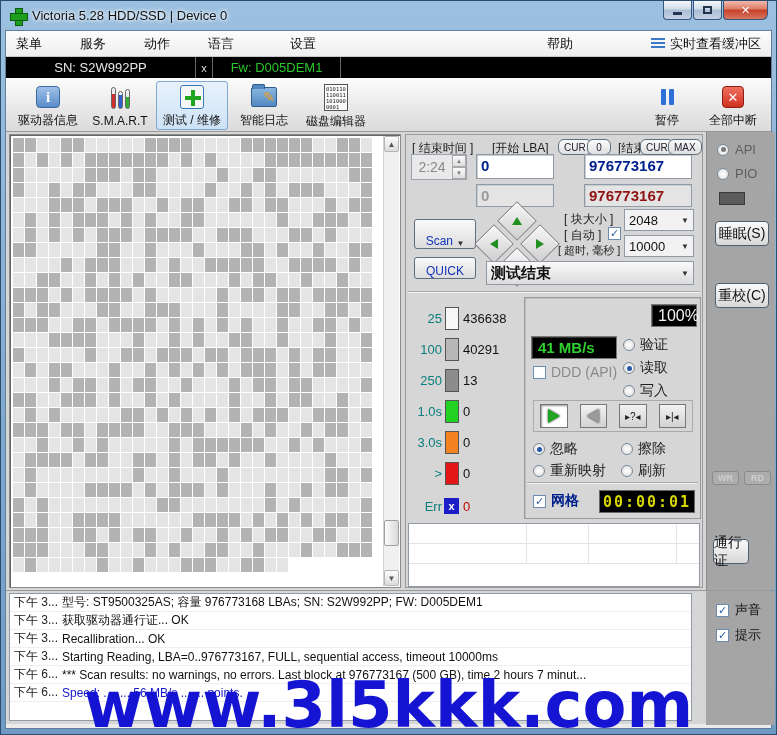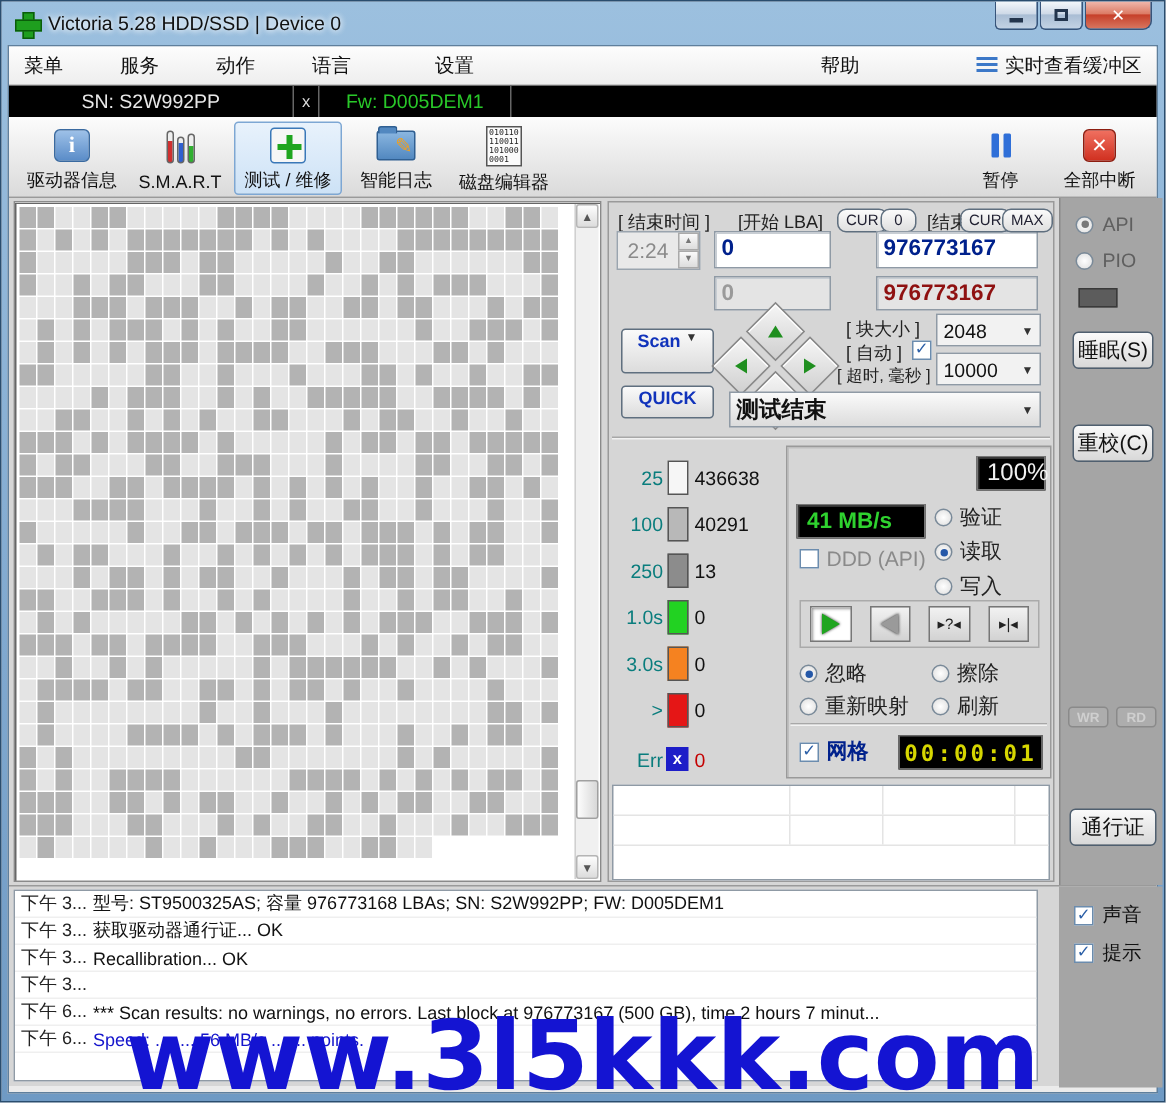--- a/index.html
+++ b/index.html
@@ -82,21 +82,21 @@
   .ctrl { position:absolute; left:399px; top:2px; width:298px; height:454px; background:#d6d6d6; border:1px solid #9a9a9a; font-size:12px; }
   .lbl { position:absolute; color:#222; white-space:nowrap; }
   .inp { position:absolute; background:#fff; border:1px solid #8f9aa5; box-shadow:inset 1px 1px 0 #c7cdd3; font-size:15px; font-weight:bold; color:#00218c; padding:2px 4px; }
   .inp.ghost { background:#e4e4e4; color:#9a9a9a; }
   .inp.red { color:#8f1111; }
   .minibtn { position:absolute; height:16px; border:1px solid #5f6f7f; border-radius:6px; background:linear-gradient(180deg,#fbfbfb,#dfdfdf); font-size:10px; color:#223; display:flex; align-items:center; justify-content:center; padding:0 5px; }
   .spinner { position:absolute; left:5px; top:19px; width:56px; height:26px; background:#e9e9e9; border:1px solid #9aa4ae; display:flex; align-items:center; }
   .spinner .val { flex:1; text-align:center; color:#8a8a8a; font-size:14px; }
   .spinner .ud { width:14px; height:24px; display:flex; flex-direction:column; }
   .spinner .ud div { flex:1; border:1px solid #aaa; background:linear-gradient(180deg,#fafafa,#ddd); font-size:6px; color:#777; display:flex; align-items:center; justify-content:center; }
-  .btn { position:absolute; border:1px solid #5f6f7f; border-radius:3px; background:linear-gradient(180deg,#fafafa,#dcdcdc); display:flex; align-items:flex-start; justify-content:center; color:#1133bb; font-weight:bold; }
+  .btn { position:absolute; border:1px solid #5f6f7f; border-radius:3px; background:linear-gradient(180deg,#fafafa,#dcdcdc); display:flex; align-items:flex-end; justify-content:center; color:#1133bb; font-weight:normal; }
   .combo { position:absolute; height:22px; background:#f2f2f2; border:1px solid #8f9aa5; display:flex; align-items:center; padding:0 4px; font-size:13px; color:#111; }
   .combo .arrow { margin-left:auto; font-size:8px; color:#333; }
   .check { width:13px; height:13px; background:#fff; border:1px solid #6b8cae; display:inline-flex; align-items:center; justify-content:center; font-size:11px; color:#2b5fa7; font-weight:bold; line-height:1; }
   .check.off { color:transparent; }
   .radio { width:12px; height:12px; border-radius:50%; background:radial-gradient(#fff,#dcdcdc); border:1px solid #7a8a99; display:inline-block; position:relative; }
   .radio.on:after { content:""; position:absolute; left:2.5px; top:2.5px; width:5px; height:5px; border-radius:50%; background:#2558a8; }
   .radio.on.dis:after { background:#7a7a7a; }
   .hgroove { position:absolute; left:2px; right:2px; height:0; border-top:1px solid #a8a8a8; border-bottom:1px solid #f2f2f2; }
 
   
@@ -1326,21 +1326,21 @@
         </div>
         <div class="sdark"></div>
         <div class="sbtn2" style="top:89px;">
             <span>睡眠(S)</span>
           </div>
         <div class="sbtn2" style="top:151px;">
             <span>重校(C)</span>
           </div>
         <div class="tinybtn" style="left:5px; top:339px;">WR</div>
         <div class="tinybtn" style="left:37px; top:339px;">RD</div>
-        <div class="sbtn2" style="top:407px; width:58px; left:6px;">
+        <div class="sbtn2" style="top:407px; width:36px; left:6px;">
             <span>通行证</span>
           </div>
       </div>
     </div>
 
     <div class="logarea">
       <div class="logbox">
         <div class="lrow">
           <span class="lt">下午 3...</span>
           <span class="lx">型号: ST9500325AS; 容量 976773168 LBAs; SN: S2W992PP; FW: D005DEM1</span>
@@ -1348,20 +1348,21 @@
         <div class="lrow">
           <span class="lt">下午 3...</span>
           <span class="lx">获取驱动器通行证... OK</span>
         </div>
         <div class="lrow">
           <span class="lt">下午 3...</span>
           <span class="lx">Recallibration... OK</span>
         </div>
         <div class="lrow">
           <span class="lt">下午 3...</span>
+          <span class="lx">Starting Reading, LBA=0..976773167, FULL, sequential access, timeout 10000ms</span>
         </div>
         <div class="lrow">
           <span class="lt">下午 6...</span>
           <span class="lx">*** Scan results: no warnings, no errors. Last block at 976773167 (500 GB), time 2 hours 7 minut...</span>
         </div>
         <div class="lrow blue">
           <span class="lt">下午 6...</span>
           <span class="lx">Speed: ........ 56 MB/s ....... points.</span>
         </div>
       </div>

